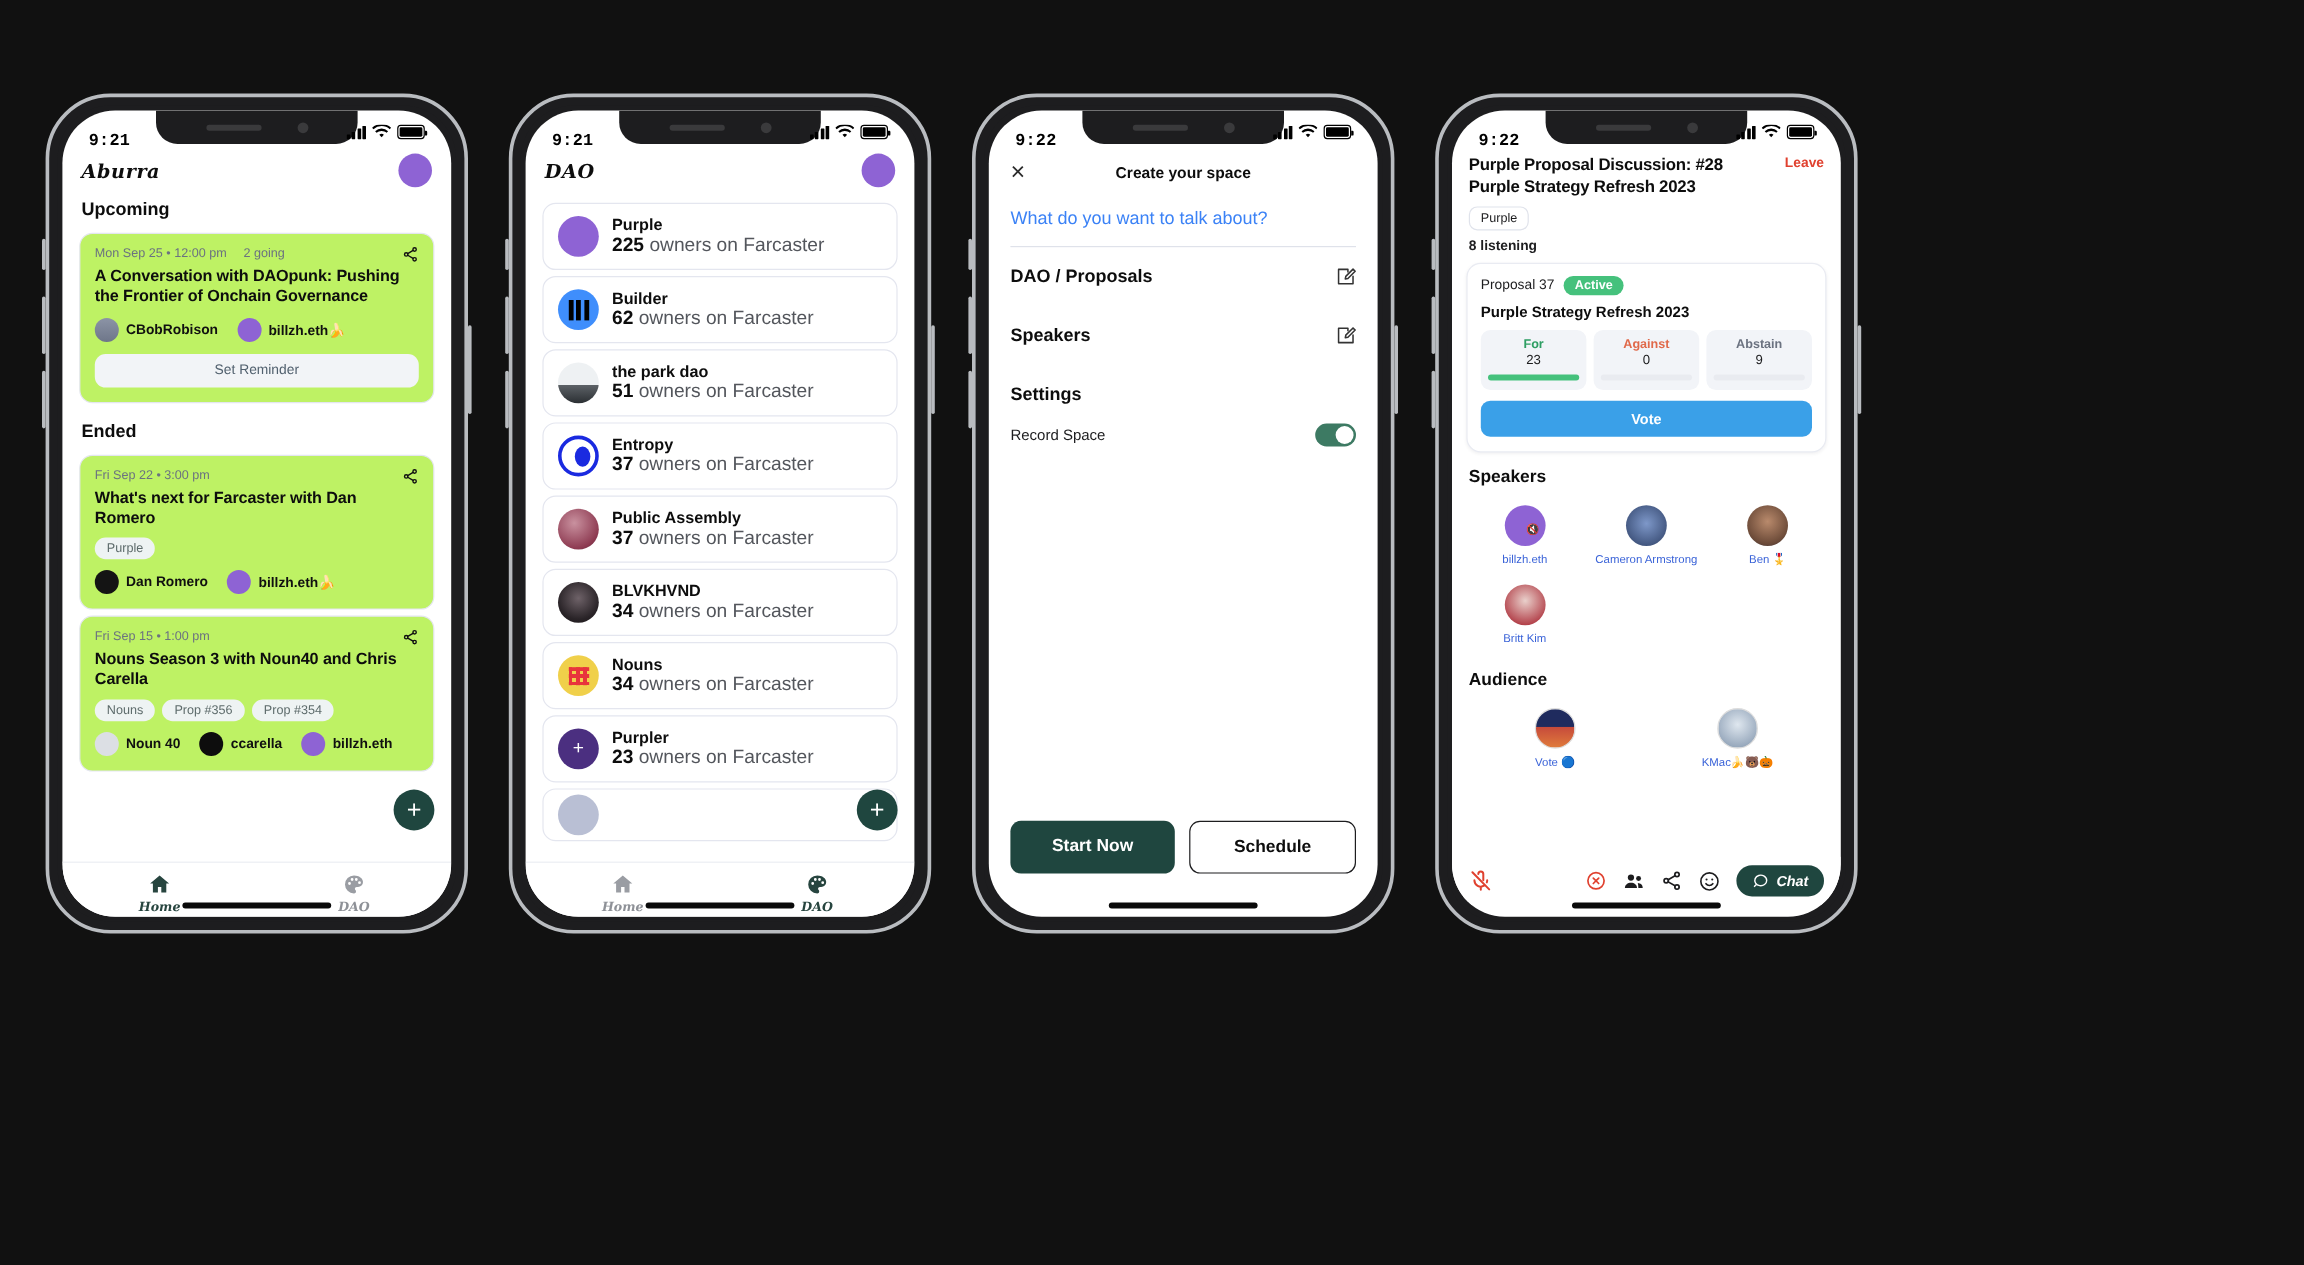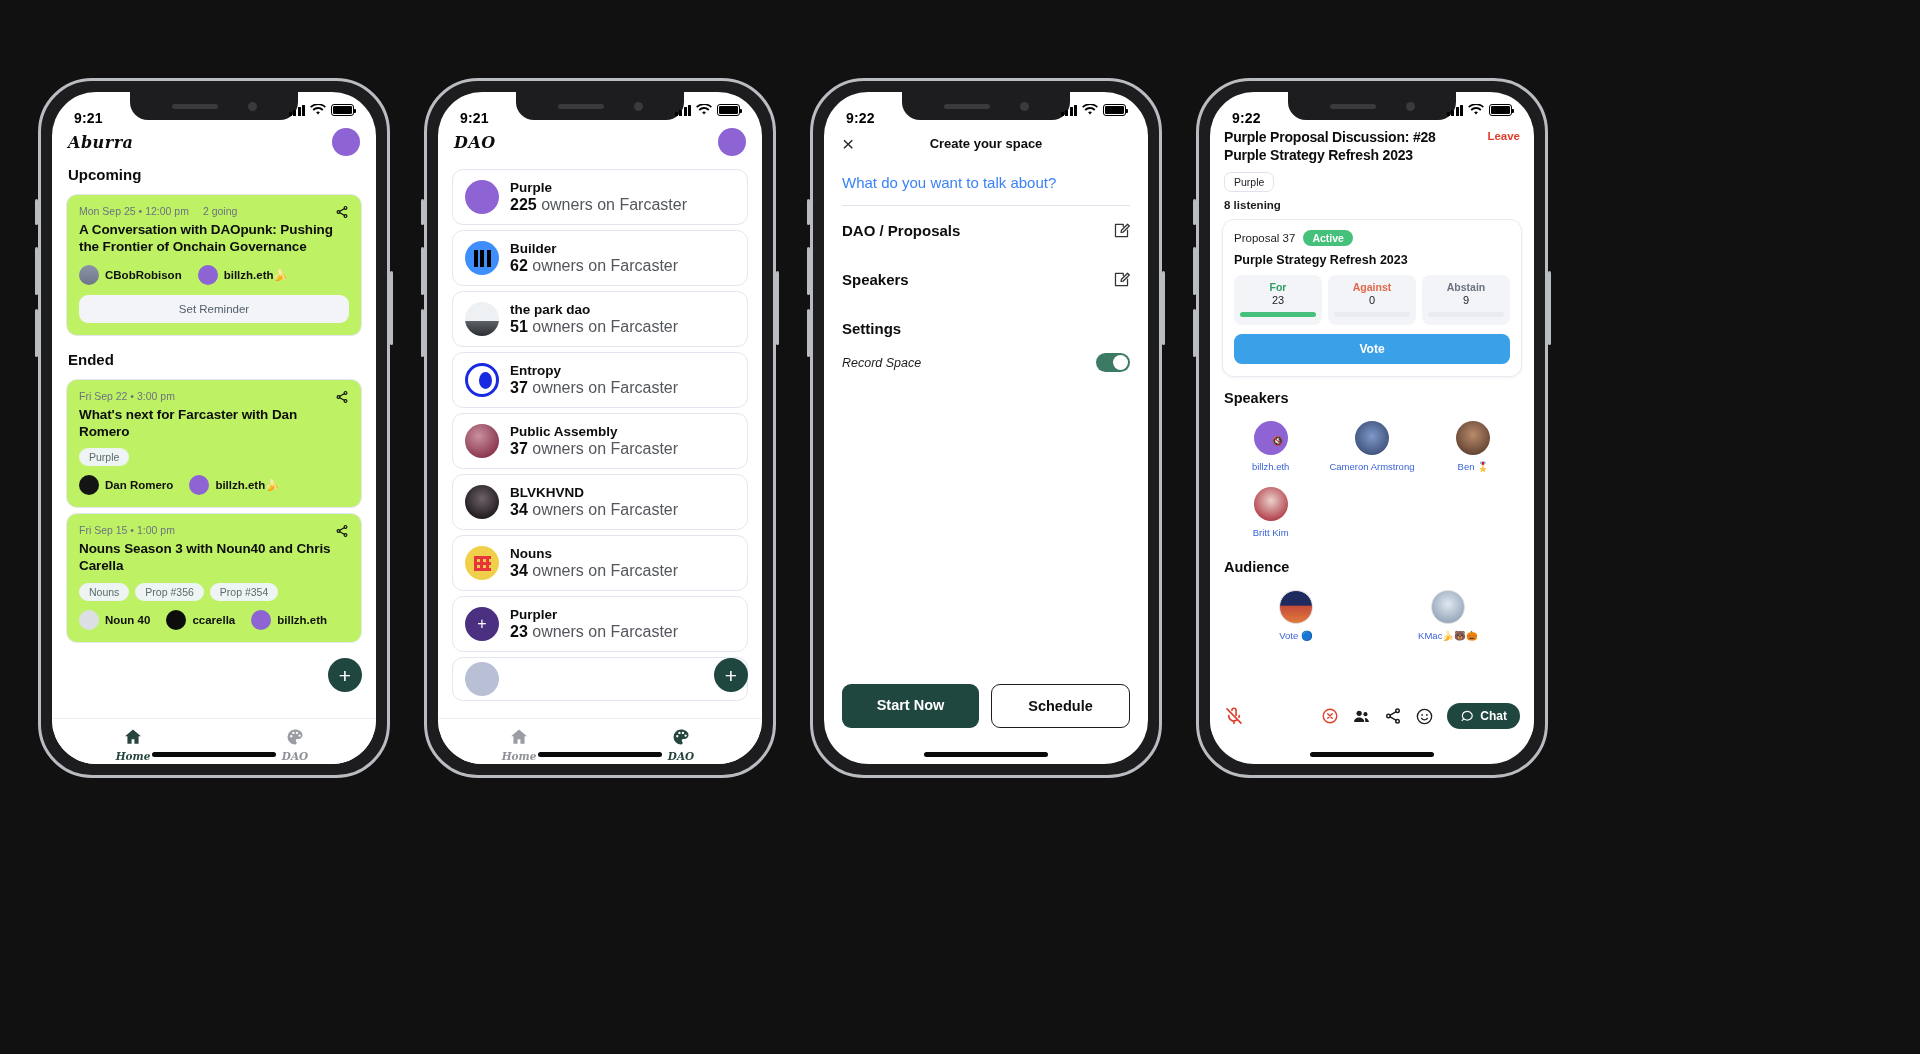--- a/index.html
+++ b/index.html
@@ -46,21 +46,21 @@
   .sb-left-3 { left: -6px; top: 228px; width: 3px; height: 48px; }
   .sb-right-1 { right: -6px; top: 190px; width: 3px; height: 74px; }
 
   
   .statusbar {
     position: relative; z-index: 41;
     height: 30px; padding: 0 22px;
     display: flex; align-items: center; justify-content: space-between;
     font-size: 14px; font-weight: bold; color: #000;
   }
-  .sb-time { letter-spacing: .2px; margin-top: 22px; }
+  .sb-time { letter-spacing: .2px; margin-top: 22px; font-family: Liberation Mono, monospace; }
   .sb-icons { display: flex; align-items: center; gap: 5px; margin-top: 6px; }
   .bars { display: flex; align-items: flex-end; gap: 1.5px; height: 11px; }
   .bars i { width: 3px; background: #000; border-radius: .5px; display: block; }
   .bars i:nth-child(1){ height: 4px; }
   .bars i:nth-child(2){ height: 6px; }
   .bars i:nth-child(3){ height: 8.5px; }
   .bars i:nth-child(4){ height: 11px; }
   .batt { width: 23px; height: 11.5px; border: 1.4px solid #000; border-radius: 3px; position: relative; padding: 1.2px; }
   .batt::after { content:""; position:absolute; right:-3.2px; top:3.4px; width:2px; height:4px; background:#000; border-radius:0 1px 1px 0; }
   .batt span { display:block; height:100%; background:#000; border-radius:1.2px; }
@@ -177,23 +177,23 @@
   .btn-vote { margin-top: 9px; background:#3aa0e8; color:#fff; border-radius: 8px; text-align:center; padding: 8px 0; font-size: 12px; font-weight: bold; }
   .sp-sec { font-size: 14.5px; font-weight: bold; color:#0d0d0d; padding: 13px 14px 0 14px; }
   .grid3 { display:flex; flex-wrap: wrap; padding: 8px 10px 0 10px; }
   .gp { width: 33.33%; display:flex; flex-direction:column; align-items:center; padding: 7px 2px; position:relative; }
   .gp .gav { width: 34px; height: 34px; border-radius: 50%; overflow:hidden; position:relative; }
   .gp .gn { font-size: 9.5px; color:#3a63d8; margin-top: 6px; text-align:center; line-height: 1.25; }
   .mute-badge { position:absolute; right: 1px; bottom: 3px; font-size: 9px; }
   .grid2 { display:flex; padding: 8px 10px 0 10px; }
   .grid2 .gp { width: 50%; }
   .sp-bottom {
-    position:absolute; bottom: 28px; left: 0; right:0; height: 40px;
+    position:absolute; bottom: 10px; left: 0; right:0; height: 40px;
     display:flex; align-items:center; justify-content:space-between;
-    padding: 0 14px; z-index: 26; background:#fff;
+    padding: 0 14px; z-index: 26; background:#fff;font-style:italic;
   }
   .sp-bottom .right { display:flex; align-items:center; gap: 13px; }
   .chat-pill { background:#1f463f; color:#fff; border-radius: 16px; padding: 6px 13px; font-size: 12px; font-weight: bold; display:flex; align-items:center; gap: 6px; }
 </style>
 </head>
 <body>
 
 <div class="stage">
 
   <div class="phone" style="left:38px; top:78px;">
@@ -527,21 +527,21 @@
           <svg width="17" height="17" viewBox="0 0 24 24" fill="none" stroke="#333" stroke-width="1.8" stroke-linecap="round" stroke-linejoin="round">
               <path d="M3.5 3.5h11v3M3.5 3.5v17h17v-9"></path>
               <path d="M20.5 3.2 12 11.7l-.6 3.1 3.1-.6 8.5-8.5z" fill="none"></path>
             </svg>
         </div>
 
         <div class="cs-row">
           <span class="lbl">Settings</span>
         </div>
 
-        <div class="cs-row small" style="padding-top:0;font-style:italic;">
+        <div class="cs-row small" style="padding-top:0;">
           <span class="lbl">Record Space</span>
           <span class="toggle"></span>
         </div>
 
         <div class="cs-actions">
           <div class="btn-primary">Start Now</div>
           <div class="btn-outline">Schedule</div>
         </div>
         <div class="home-ind"></div>
       </div>

